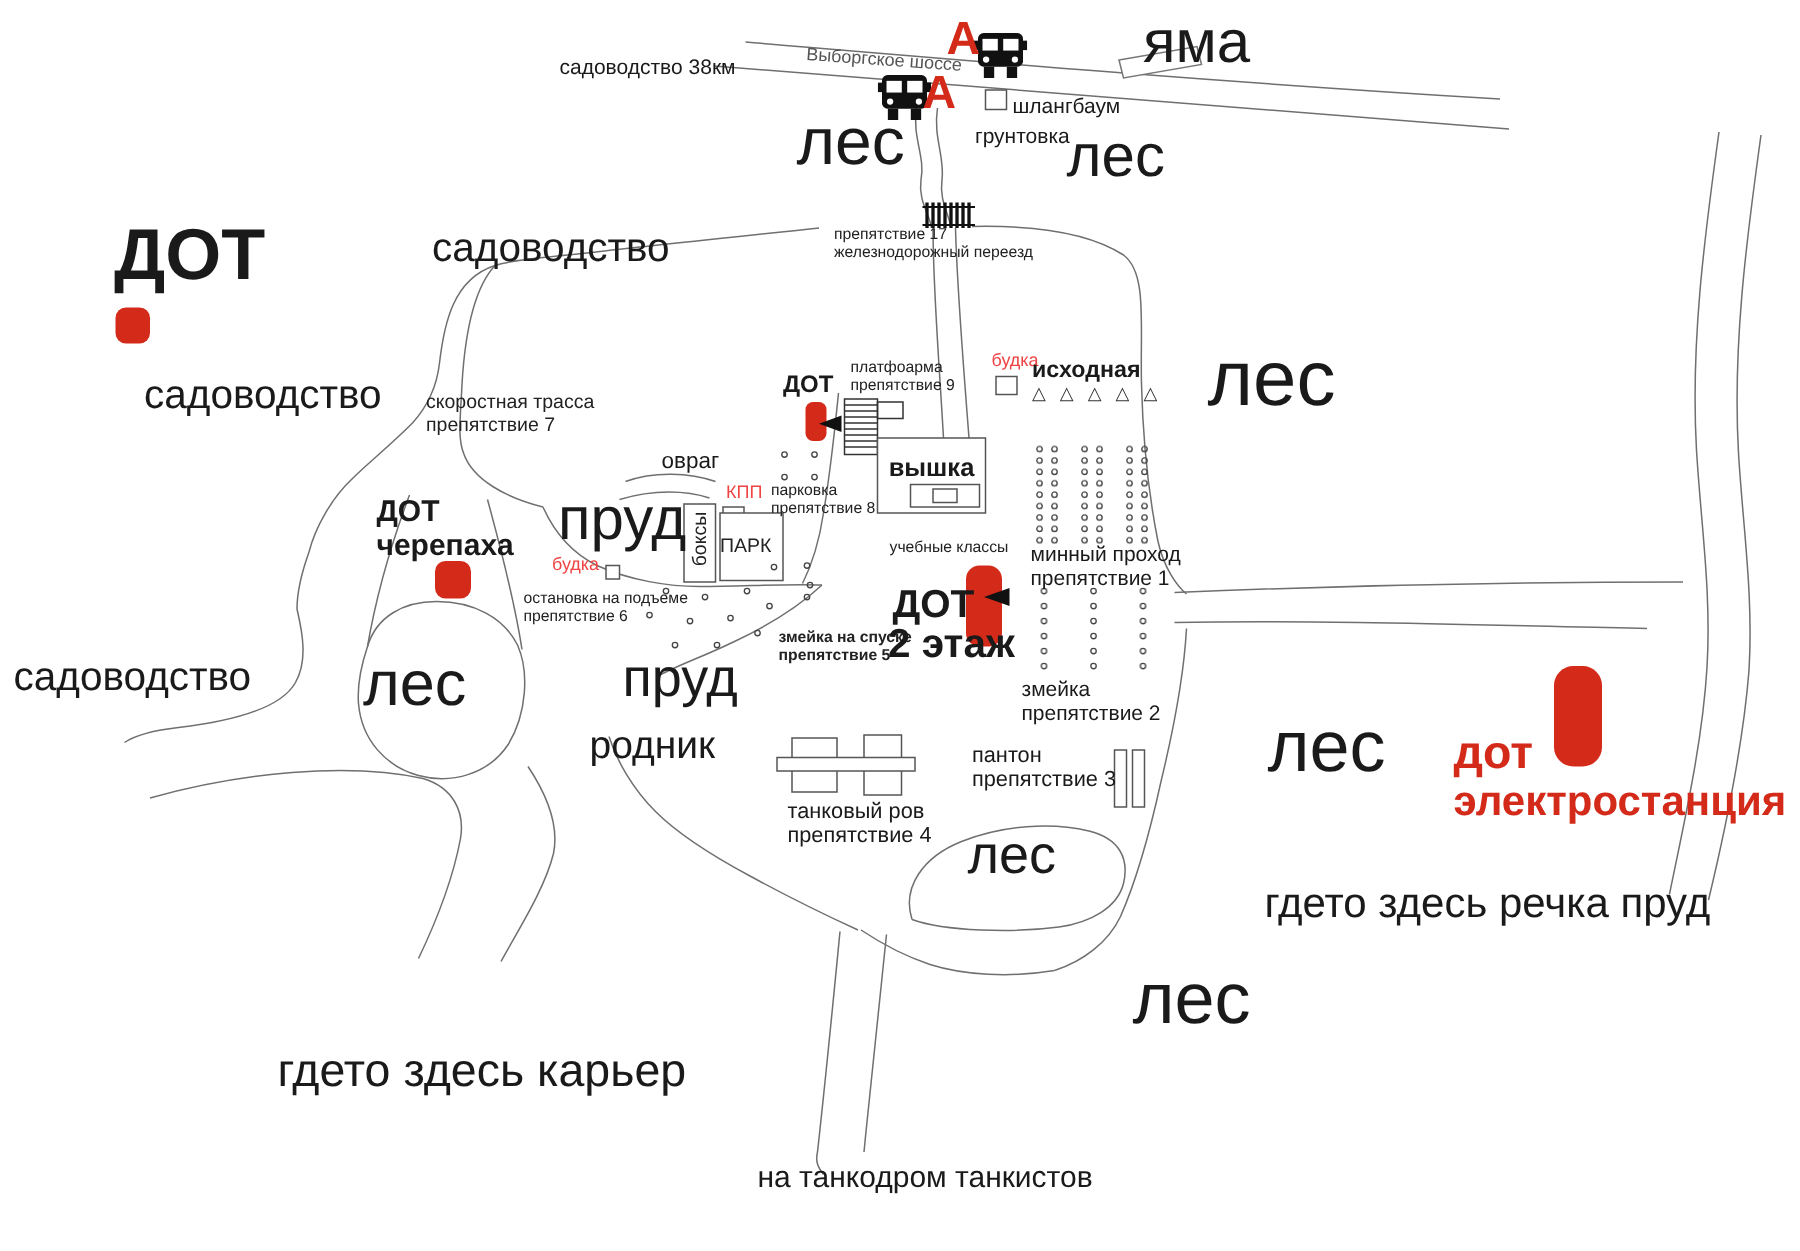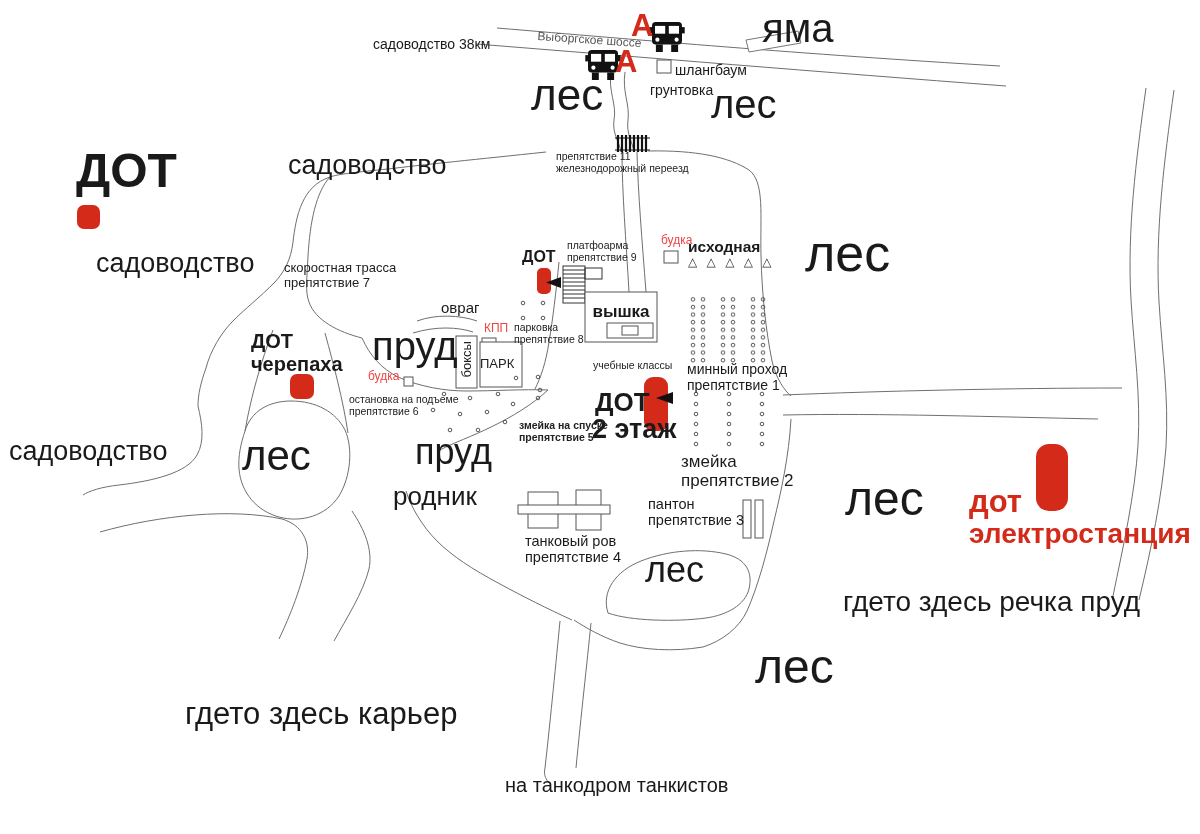--- a/index.html
+++ b/index.html
@@ -153,21 +153,21 @@
   <div class="lbl bold red" style="left:631px;top:8px;font-size:31px;">А</div>
   <div class="lbl bold red" style="left:615px;top:44px;font-size:31px;">А</div>
   <div class="lbl lg" style="left:675px;top:63px;">шлангбаум</div>
   <div class="lbl lg" style="left:650px;top:83px;">грунтовка</div>
   <div class="lbl" style="left:762px;top:6px;font-size:40px;">яма</div>
   <div class="lbl" style="left:531px;top:70px;font-size:44px;">лес</div>
   <div class="lbl" style="left:711px;top:82px;font-size:40px;">лес</div>
   <div class="lbl bold" style="left:76px;top:144px;font-size:48px;">ДОТ</div>
   <div class="lbl" style="left:288px;top:150px;font-size:27px;">садоводство</div>
   <div class="lbl" style="left:96px;top:248px;font-size:27px;">садоводство</div>
-  <div class="lbl tiny" style="left:556px;top:151px;">препятствие 11
+  <div class="lbl tiny" style="left:556px;top:151px;">препятствие 17
 железнодорожный переезд</div>
   <div class="lbl" style="left:805px;top:224px;font-size:52px;">лес</div>
   <div class="lbl md" style="left:284px;top:261px;">скоростная трасса
 препятствие 7</div>
   <div class="lbl tiny" style="left:567px;top:240px;">платфоарма
 препятствие 9</div>
   <div class="lbl sm" style="left:661px;top:234px;">будка</div>
   <div class="lbl bold" style="left:688px;top:238px;font-size:15.5px;">исходная</div>
   <div class="lbl" style="left:688px;top:256px;font-size:12px;letter-spacing:3px;color:#333;">△ △ △ △ △</div>
   <div class="lbl bold" style="left:522px;top:248px;font-size:16px;">ДОТ</div>
@@ -184,21 +184,21 @@
 черепаха</div>
   <div class="lbl sm" style="left:368px;top:370px;">будка</div>
   <div class="lbl tiny" style="left:349px;top:394px;">остановка на подъеме
 препятствие 6</div>
   <div class="lbl tiny" style="left:519px;top:420px;font-weight:bold;">змейка на спуске
 препятствие 5</div>
   <div class="lbl bold" style="left:595px;top:388px;font-size:26px;">ДОТ</div>
   <div class="lbl bold" style="left:592px;top:414px;font-size:27px;">2 этаж</div>
   <div class="lbl" style="left:687px;top:362px;font-size:14px;">минный проход
 препятствие 1</div>
-  <div class="lbl" style="left:681px;top:452px;font-size:17px;">змейка
+  <div class="lbl" style="left:681px;top:452px;font-size:14px;">змейка
 препятствие 2</div>
   <div class="lbl" style="left:9px;top:436px;font-size:27px;">садоводство</div>
   <div class="lbl" style="left:242px;top:432px;font-size:42px;">лес</div>
   <div class="lbl" style="left:415px;top:432px;font-size:36px;">пруд</div>
   <div class="lbl" style="left:393px;top:482px;font-size:26px;">родник</div>
   <div class="lbl" style="left:648px;top:496px;font-size:14.5px;">пантон
 препятствие 3</div>
   <div class="lbl" style="left:525px;top:533px;font-size:14.5px;">танковый ров
 препятствие 4</div>
   <div class="lbl" style="left:845px;top:472px;font-size:48px;">лес</div>

